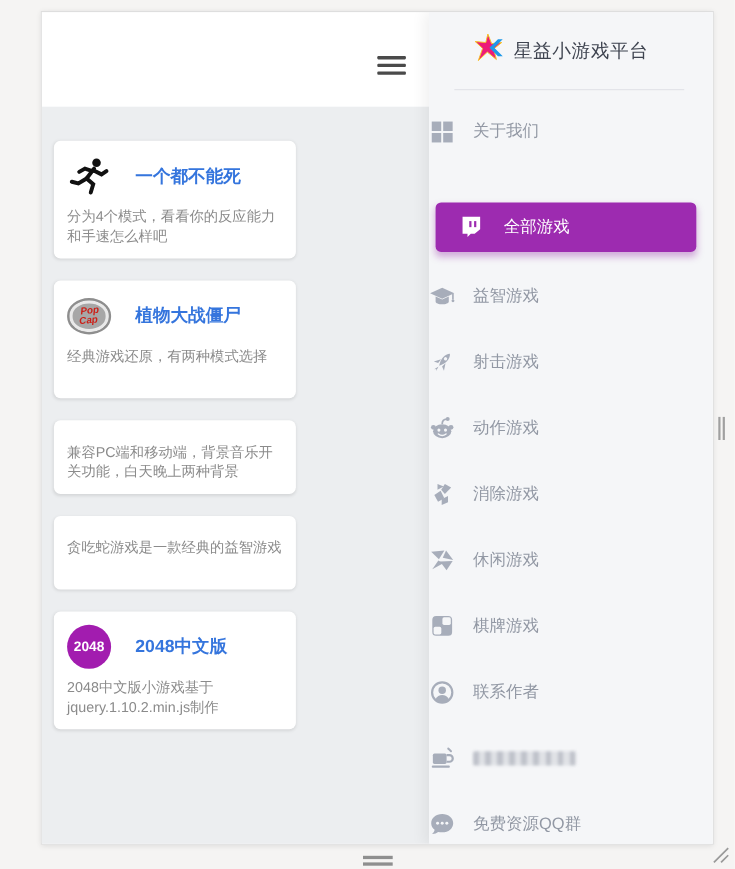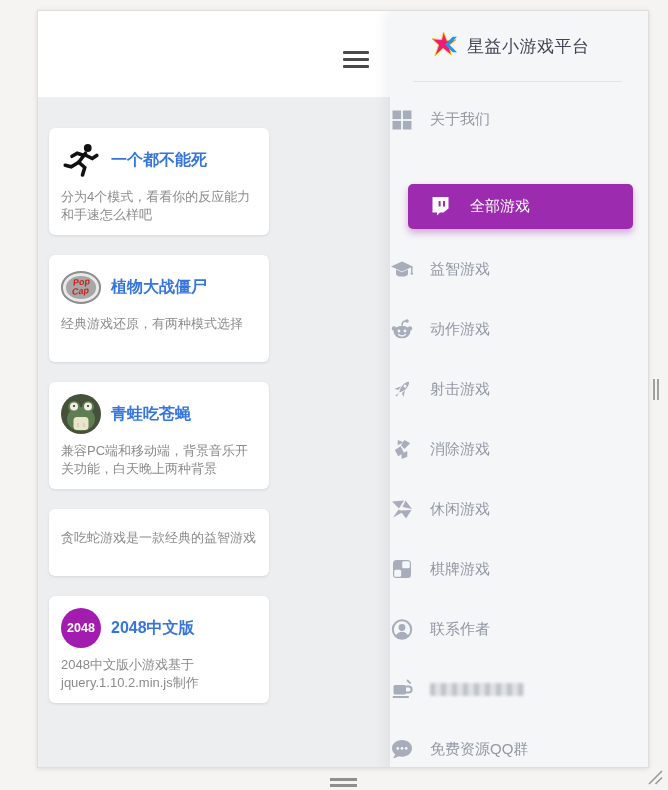--- a/index.html
+++ b/index.html
@@ -21,21 +21,21 @@
     position:absolute; left:0; top:86px; width:353px; height:672px;
     background:#eceef0;
   }
   .hamburger { position:absolute; left:305px; top:36px; width:26px; cursor:pointer; }
   .hamburger span { display:block; width:26px; height:3px; background:#4a4a4a; border-radius:1px; margin:4px 0; }
   .cards { position:absolute; left:11px; top:117px; width:220px; }
   .card {
     background:#fff; border-radius:6px; padding:12px 12px 10px 12px;
     margin-bottom:20px; box-shadow:0 1px 3px rgba(0,0,0,.10);
   }
-  .card-head { display:flex; align-items:center; gap:10px; }
+  .card-head { display:flex; align-items:center; gap:22px; }
   .card-icon { width:40px; height:40px; flex:0 0 40px; display:flex; align-items:center; justify-content:center; }
   .card-title { font-size:16px; font-weight:bold; color:#3575dd; cursor:pointer; }
   .card-desc { margin-top:8px; font-size:13px; line-height:1.4; color:#8b8b8b; min-height:37px; }
   .badge-2048 {
     width:40px; height:40px; border-radius:50%; background:#a21caf; color:#fff;
     font-size:12.5px; font-weight:bold; display:flex; align-items:center; justify-content:center;
   }
   .popcap {
     width:40px; height:33px; border-radius:50%/48%;
     background:#a7a7a7; border:2px solid #8e8e8e;
@@ -53,21 +53,21 @@
   .logo-text { font-size:17px; color:#3f4450; letter-spacing:.5px; }
   .divider { height:1px; background:#e2e3e7; margin:0 28px 0 23px; }
   .nav { margin-top:7px; }
   .nav-item {
     height:60px; display:flex; align-items:center; gap:16px;
     color:#9298a4; font-size:15px; cursor:pointer;
   }
   .nav-icon { width:24px; height:24px; flex:0 0 24px; display:flex; align-items:center; justify-content:center; }
   .nav-icon svg { fill:#a7adba; }
   .nav-button {
-    height:45px; margin:35px 17px 10px 18px; background:#9d2bb0; border-radius:5px;
+    height:45px; margin:35px 17px 10px 6px; background:#9d2bb0; border-radius:5px;
     display:flex; align-items:center; padding-left:20px; gap:18px;
     color:#ffffff; font-size:15px; cursor:pointer;
     box-shadow:0 4px 7px rgba(140,30,160,.35);
   }
   .nav-button .nav-icon svg { fill:#ffffff; }
   .redacted {
     width:94px; height:13px; border-radius:2px; opacity:.85;
     background:repeating-linear-gradient(90deg,#b6bac3 0 5px,#dcdee3 5px 11px);
     filter:blur(1.6px);
   }
@@ -119,37 +119,20 @@
             <span>Pop</span>
             <span>Cap</span>
           </div>
         </div>
         <div class="card-title">植物大战僵尸</div>
       </div>
       <div class="card-desc">经典游戏还原，有两种模式选择</div>
     </div>
 
     <div class="card">
-      <div class="card-head">
-        <div class="card-icon">
-          <svg width="40" height="40" viewBox="0 0 40 40">
-            <circle cx="20" cy="20" r="20" fill="#46513a"></circle>
-            <circle cx="13" cy="13" r="6" fill="#5f7d52"></circle>
-            <circle cx="27" cy="13" r="6" fill="#5f7d52"></circle>
-            <ellipse cx="20" cy="25" rx="14" ry="12" fill="#5f7d52"></ellipse>
-            <circle cx="13" cy="12.5" r="4" fill="#f1eee2"></circle>
-            <circle cx="27" cy="12.5" r="4" fill="#f1eee2"></circle>
-            <circle cx="13" cy="12" r="1.1" fill="#333"></circle>
-            <circle cx="27" cy="12" r="1.1" fill="#333"></circle>
-            <rect x="12.5" y="23" width="15" height="13" rx="3.5" fill="#ece4cc"></rect>
-            <path d="M17,29 v4 M23,29 v4" stroke="#d8cdae" stroke-width="1.4"></path>
-          </svg>
-        </div>
-        <div class="card-title">青蛙吃苍蝇</div>
-      </div>
       <div class="card-desc">兼容PC端和移动端，背景音乐开关功能，白天晚上两种背景</div>
     </div>
 
     <div class="card">
       <div class="card-desc">贪吃蛇游戏是一款经典的益智游戏</div>
     </div>
 
     <div class="card">
       <div class="card-head">
         <div class="card-icon">
@@ -208,50 +191,50 @@
             <rect x="21" y="9" width="1.5" height="6" rx="0.7"></rect>
             <circle cx="21.8" cy="16" r="1.3"></circle>
           </svg>
         </span>
         <span>益智游戏</span>
       </div>
 
       <div class="nav-item">
         <span class="nav-icon">
           <svg width="25" height="25" viewBox="0 0 24 24">
+            <g transform="rotate(42 12 12)">
+              <path d="M12,1.5 C15.2,4.5 15.4,11 12,16 C8.6,11 8.8,4.5 12,1.5 Z"></path>
+              <circle cx="12" cy="7.5" r="1.5" fill="#f5f6f8"></circle>
+              <path d="M9.3,10.5 L5.8,16.5 L9.6,14.8 Z"></path>
+              <path d="M14.7,10.5 L18.2,16.5 L14.4,14.8 Z"></path>
+              <path d="M12,17 L10.8,21.5 L12,20 L13.2,21.5 Z"></path>
+            </g>
+          </svg>
+        </span>
+        <span>射击游戏</span>
+      </div>
+
+      <div class="nav-item">
+        <span class="nav-icon">
+          <svg width="25" height="25" viewBox="0 0 24 24">
             <circle cx="4" cy="11" r="2.2"></circle>
               <circle cx="20" cy="11" r="2.2"></circle>
             <path d="M12,8 C12,5 13.5,3.5 16,3.5" fill="none" stroke="#a7adba" stroke-width="1.6"></path>
             <circle cx="17" cy="3.5" r="1.8"></circle>
             <ellipse cx="12" cy="14.5" rx="8.3" ry="6.3"></ellipse>
             <circle cx="9" cy="13.5" r="1.4" fill="#f5f6f8"></circle>
             <circle cx="15" cy="13.5" r="1.4" fill="#f5f6f8"></circle>
             <path d="M8.5,17 c2,1.6 5,1.6 7,0" fill="none" stroke="#f5f6f8" stroke-width="1.3" stroke-linecap="round"></path>
           </svg>
         </span>
         <span>动作游戏</span>
       </div>
 
       <div class="nav-item">
         <span class="nav-icon">
-          <svg width="25" height="25" viewBox="0 0 24 24">
-            <g transform="rotate(42 12 12)">
-              <path d="M12,1.5 C15.2,4.5 15.4,11 12,16 C8.6,11 8.8,4.5 12,1.5 Z"></path>
-              <circle cx="12" cy="7.5" r="1.5" fill="#f5f6f8"></circle>
-              <path d="M9.3,10.5 L5.8,16.5 L9.6,14.8 Z"></path>
-              <path d="M14.7,10.5 L18.2,16.5 L14.4,14.8 Z"></path>
-              <path d="M12,17 L10.8,21.5 L12,20 L13.2,21.5 Z"></path>
-            </g>
-          </svg>
-        </span>
-        <span>射击游戏</span>
-      </div>
-
-      <div class="nav-item">
-        <span class="nav-icon">
           <svg width="23" height="23" viewBox="0 0 24 24">
             <polygon points="7,2 13,4.5 7,7.5"></polygon>
             <polygon points="14,2 20,5.5 14,11.5 10.5,7.5"></polygon>
             <polygon points="4,12.5 10,8.5 13.5,15.5 7.5,19"></polygon>
             <polygon points="11,16.5 17,13.5 17,19.5 11,22"></polygon>
           </svg>
         </span>
         <span>消除游戏</span>
       </div>
 

